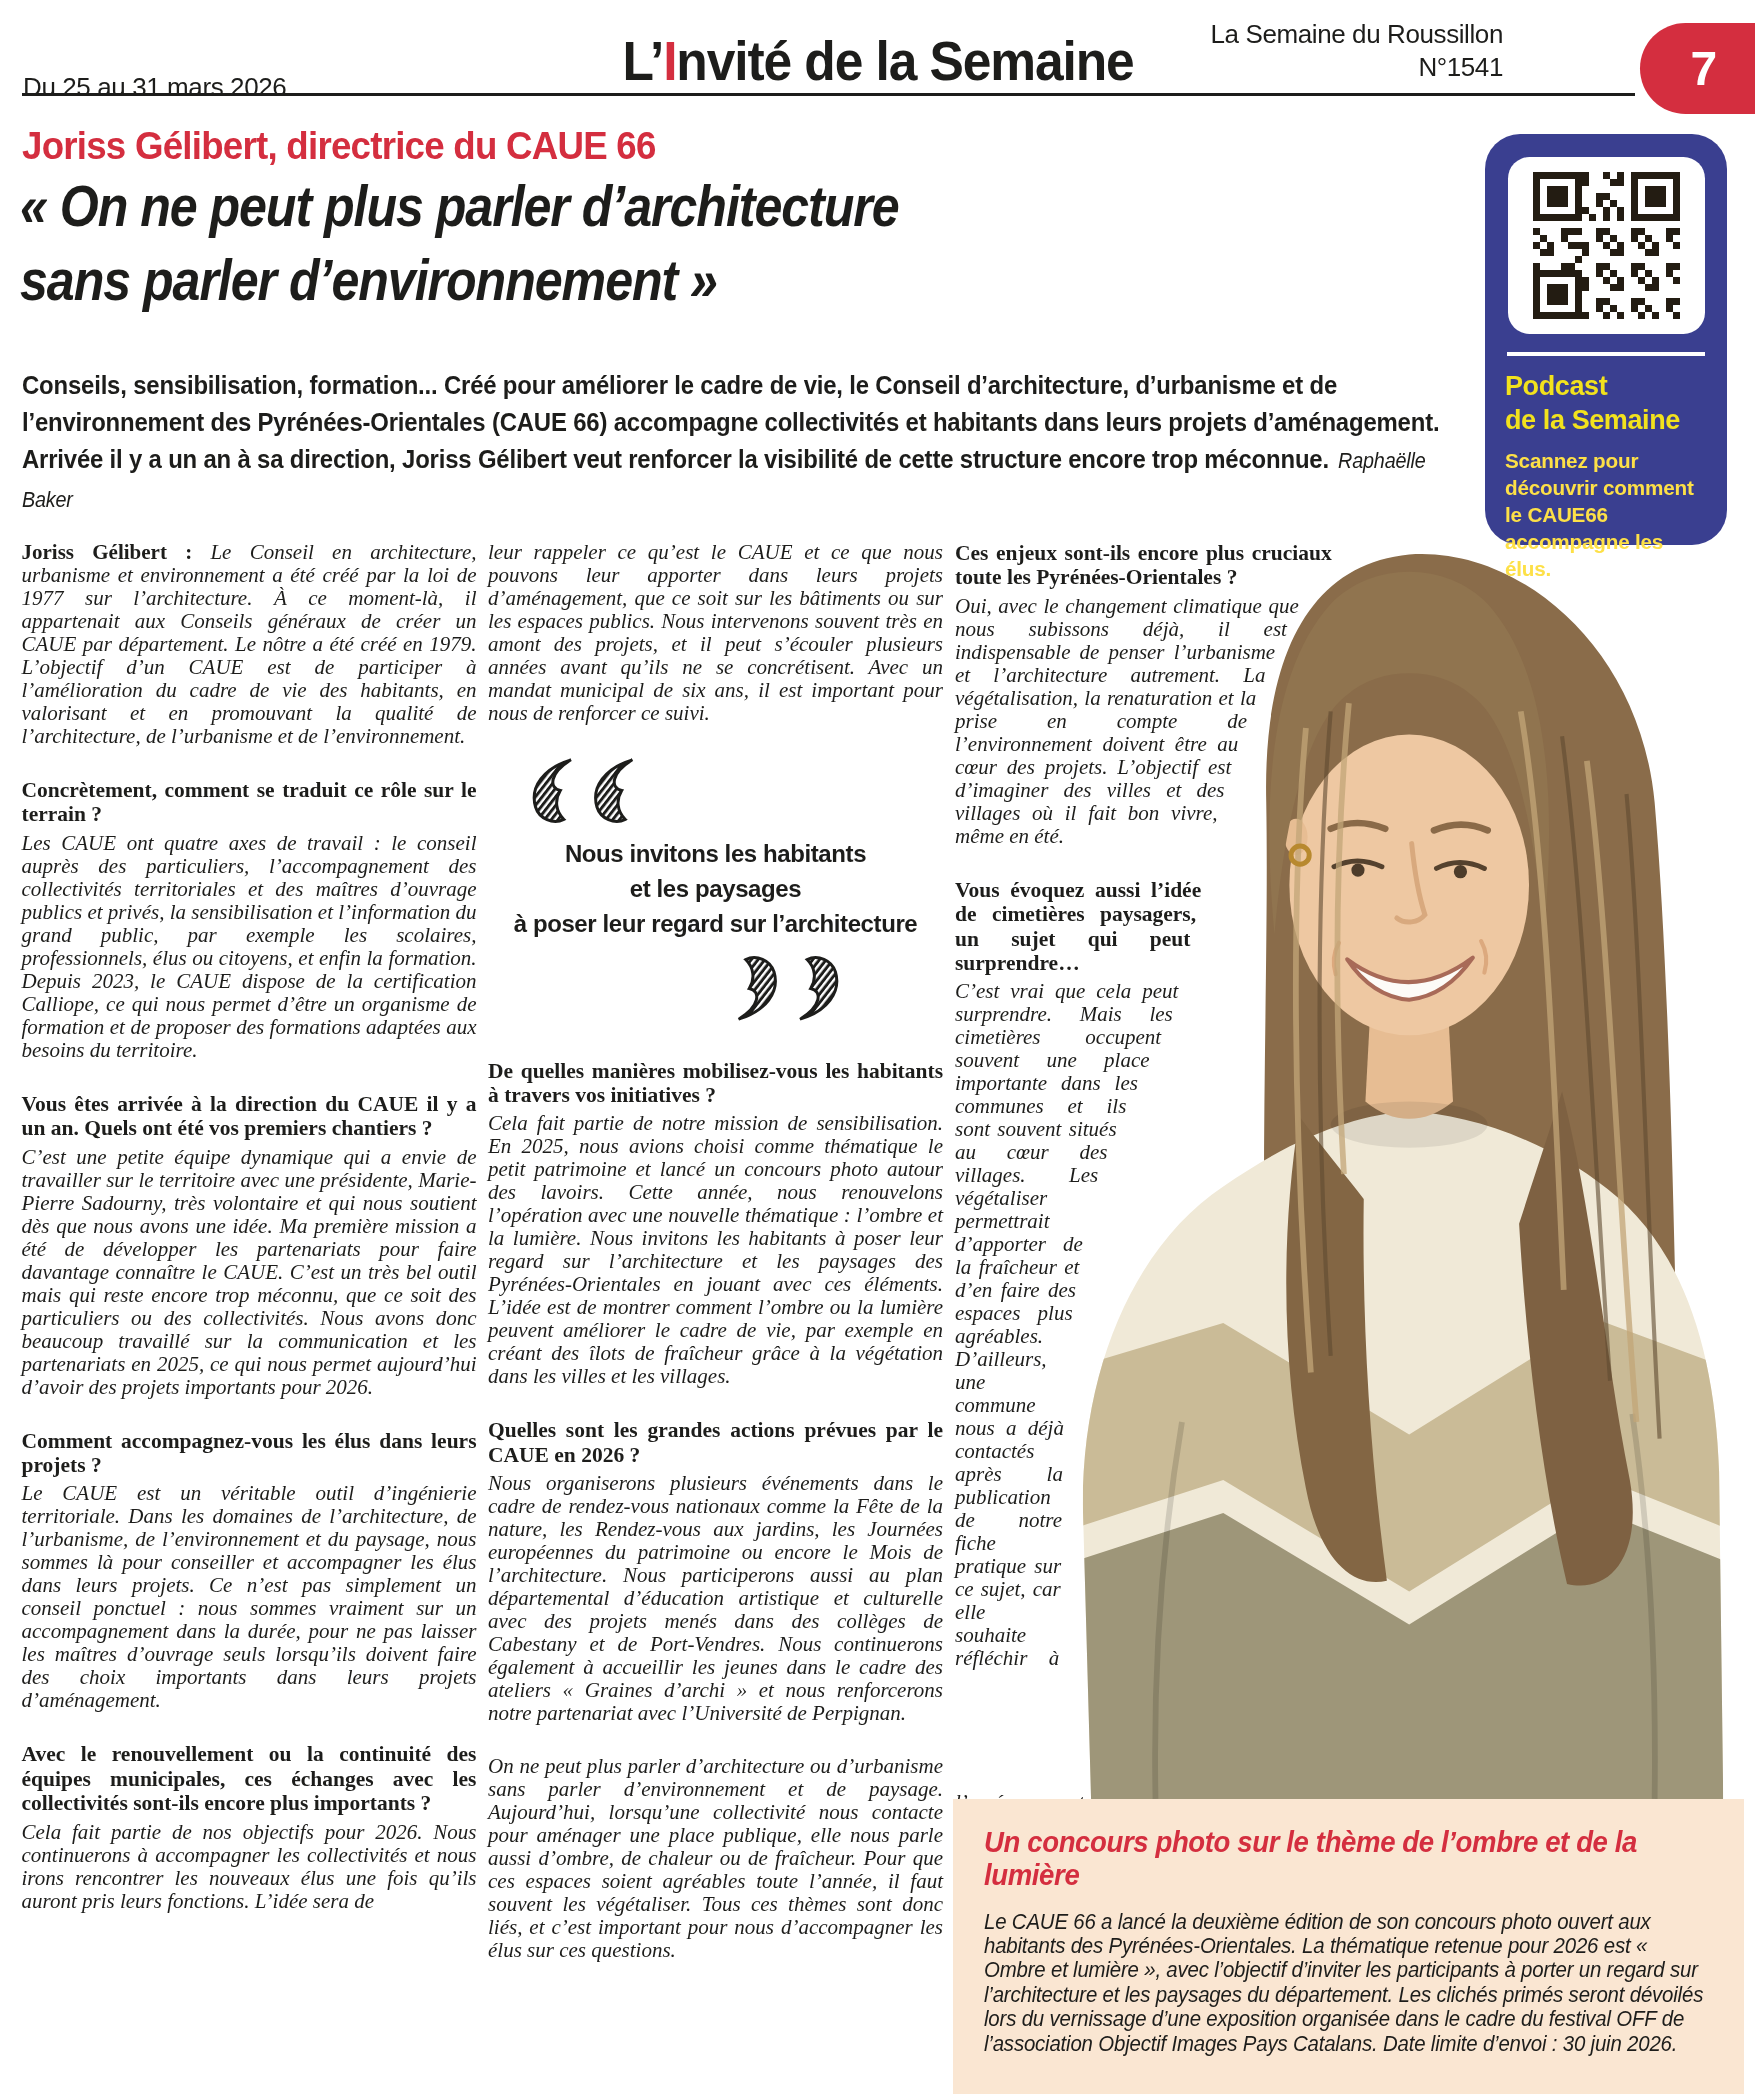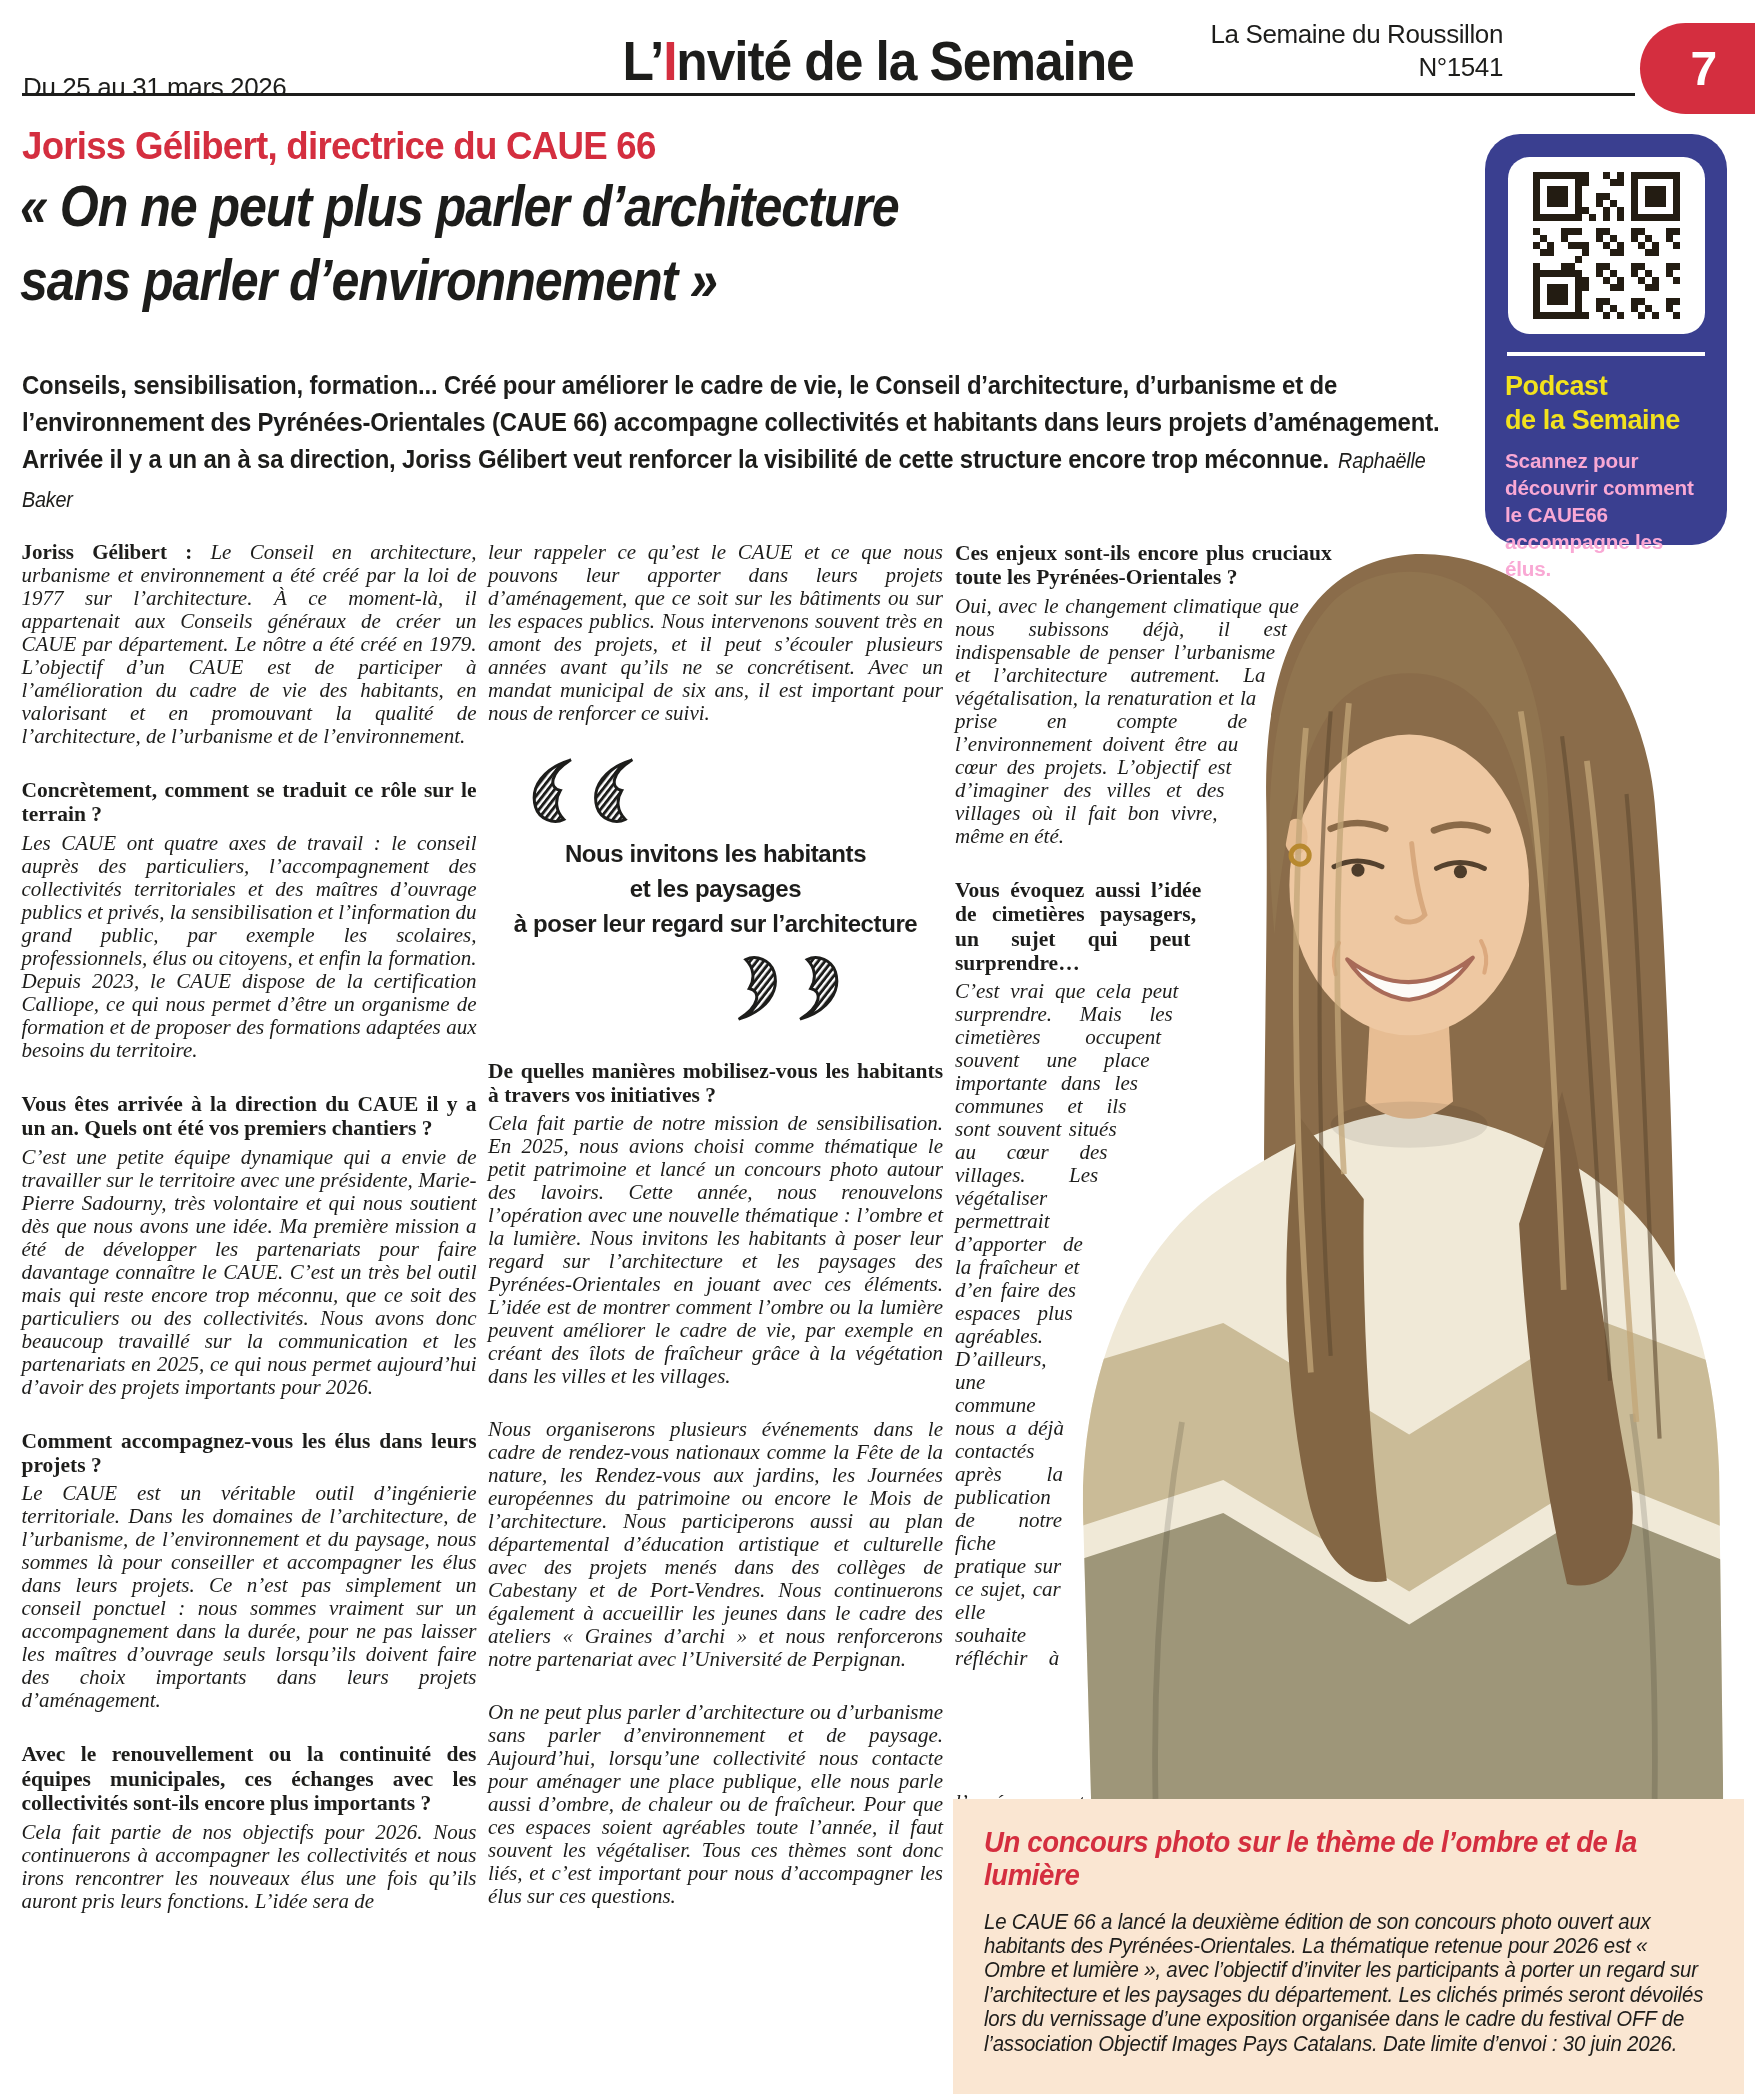--- a/index.html
+++ b/index.html
@@ -62,21 +62,21 @@
   .portrait{position:absolute;left:1058px;top:546px;width:671px;height:1253px;}
 
   
   .podcast{position:absolute;left:1485px;top:134px;width:242px;height:411px;background:var(--blue);
            border-radius:35px;box-sizing:border-box;padding:21.5px 20px;}
   .qr-card{width:197px;height:177px;background:#fff;border-radius:21.5px;margin:1.7px auto 0;
            display:flex;align-items:center;justify-content:center;}
   .qr{width:147px;height:147px;}
   .pd-rule{height:4.1px;background:#fff;margin:18px 1.7px 13.2px;}
   .pd-title{color:var(--yellow);font-size:27px;line-height:34px;font-weight:bold;letter-spacing:-0.4px;}
-  .pd-text{color:#f9a8d4;font-size:20.7px;line-height:27px;font-weight:bold;margin:10px 0 0;letter-spacing:-0.2px;}
+  .pd-text{color:#fde047;font-size:20.7px;line-height:27px;font-weight:bold;margin:10px 0 0;letter-spacing:-0.2px;}
 
   
   .contest{position:absolute;left:953px;top:1799px;width:791px;height:320px;background:var(--peach);
            box-sizing:border-box;padding:26.5px 31px;font-style:italic;}
   .contest-inner{transform:scaleX(0.95);transform-origin:left top;width:765px;}
   .contest h3{margin:0;color:var(--red);font-size:29px;line-height:33px;font-weight:bold;letter-spacing:-0.4px;}
   .contest p{margin:18px 0 0;font-size:21.5px;line-height:24.4px;letter-spacing:-0.2px;}
 </style>
 </head>
 <body>
@@ -143,20 +143,21 @@
         </defs>
         <g stroke="#1d1d1b" stroke-width="5" fill="url(#hqB)" transform="rotate(180 105 60)">
           <path d="M88,8 C42,22 18,54 28,88 C34,108 58,118 76,109 C62,95 60,76 70,60 C50,56 52,30 88,8 Z"></path>
           <path transform="translate(104,0)" d="M88,8 C42,22 18,54 28,88 C34,108 58,118 76,109 C62,95 60,76 70,60 C50,56 52,30 88,8 Z"></path>
         </g>
       </svg>
     </div>
 
     <h2 class="q">De quelles manières mobilisez-vous les habitants à travers vos initiatives ?</h2>
     <p class="a">Cela fait partie de notre mission de sensibilisation. En 2025, nous avions choisi comme thématique le petit patrimoine et lancé un concours photo autour des lavoirs. Cette année, nous renouvelons l’opération avec une nouvelle thématique : l’ombre et la lumière. Nous invitons les habitants à poser leur regard sur l’architecture et les paysages des Pyrénées-Orientales en jouant avec ces éléments. L’idée est de montrer comment l’ombre ou la lumière peuvent améliorer le cadre de vie, par exemple en créant des îlots de fraîcheur grâce à la végétation dans les villes et les villages.</p>
+    <h2 class="q">Quelles sont les grandes actions prévues par le CAUE en 2026 ?</h2>
     <p class="a">Nous organiserons plusieurs événements dans le cadre de rendez-vous nationaux comme la Fête de la nature, les Rendez-vous aux jardins, les Journées européennes du patrimoine ou encore le Mois de l’architecture. Nous participerons aussi au plan départemental d’éducation artistique et culturelle avec des projets menés dans des collèges de Cabestany et de Port-Vendres. Nous continuerons également à accueillir les jeunes dans le cadre des ateliers « Graines d’archi » et nous renforcerons notre partenariat avec l’Université de Perpignan.</p>
     <p class="a last">On ne peut plus parler d’architecture ou d’urbanisme sans parler d’environnement et de paysage. Aujourd’hui, lorsqu’une collectivité nous contacte pour aménager une place publique, elle nous parle aussi d’ombre, de chaleur ou de fraîcheur. Pour que ces espaces soient agréables toute l’année, il faut souvent les végétaliser. Tous ces thèmes sont donc liés, et c’est important pour nous d’accompagner les élus sur ces questions.</p>
   </section>
 
   <section class="col col3">
     <div class="photo-intrusion"></div>
     <h2 class="q">Ces enjeux sont-ils encore plus cruciaux toute les Pyrénées-Orientales ?</h2>
     <p class="a">Oui, avec le changement climatique que nous subissons déjà, il est indispensable de penser l’urbanisme et l’architecture autrement. La végétalisation, la renaturation et la prise en compte de l’environnement doivent être au cœur des projets. L’objectif est d’imaginer des villes et des villages où il fait bon vivre, même en été.</p>
     <h2 class="q">Vous évoquez aussi l’idée de cimetières paysagers, un sujet qui peut surprendre…</h2>
     <p class="a last">C’est vrai que cela peut surprendre. Mais les cimetières occupent souvent une place importante dans les communes et ils sont souvent situés au cœur des villages. Les végétaliser permettrait d’apporter de la fraîcheur et d’en faire des espaces plus agréables. D’ailleurs, une commune nous a déjà contactés après la publication de notre fiche pratique sur ce sujet, car elle souhaite réfléchir à l’aménagement d’une partie de son cimetière qui n’est pas encore utilisée.</p>

